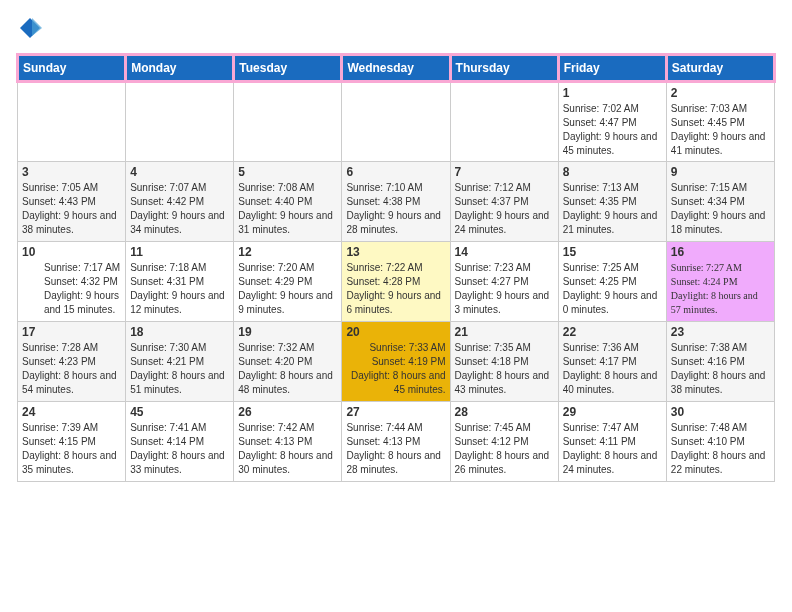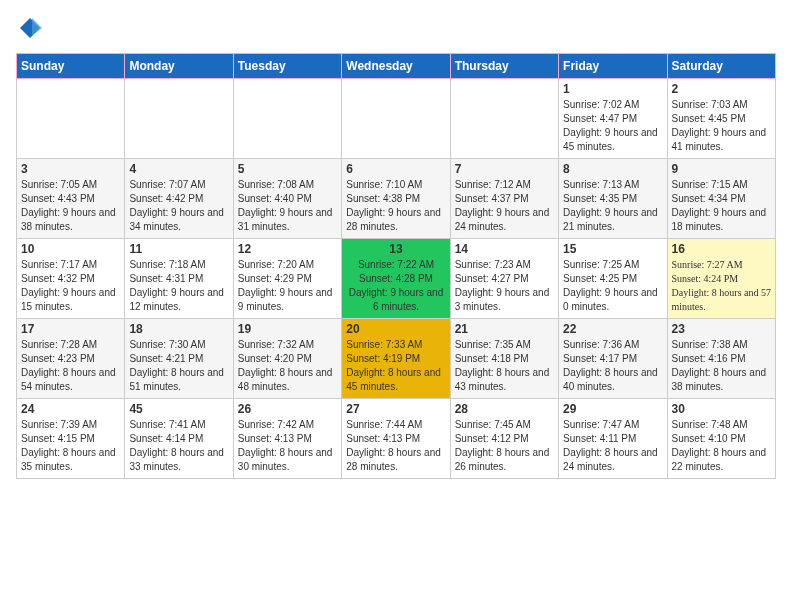--- a/index.html
+++ b/index.html
@@ -50,21 +50,21 @@
       width: 100%;
       border-collapse: collapse;
       table-layout: fixed;
     }
     thead th {
       background-color: #1a6bbf;
       color: #fff;
       font-size: 12px;
       padding: 5px 4px;
       text-align: left;
-      border: 1px solid #f9a8d4;
+      border: 3px solid #f9a8d4;
     }
     td {
       border: 1px solid #ccc;
       vertical-align: top;
       padding: 3px 4px;
       font-size: 10px;
       color: #333;
       min-height: 80px;
       height: 80px;
     }
@@ -182,55 +182,55 @@
         <td style="background-color: rgb(245, 245, 245);">
           <span class="day-num">9</span>
           <div class="cell-info" style="white-space: pre-line;">Sunrise: 7:15 AM
 Sunset: 4:34 PM
 Daylight: 9 hours and 18 minutes.</div>
         </td>
       </tr>
       <tr>
         <td style="background-color: rgb(255, 255, 255);">
           <span class="day-num">10</span>
-          <div class="cell-info" style="white-space: pre-line;">Sunrise: 7:17 AM
+          <div class="cell-info" style="white-space: pre-line; margin-left: 22px;">Sunrise: 7:17 AM
 Sunset: 4:32 PM
 Daylight: 9 hours and 15 minutes.</div>
         </td>
         <td style="background-color: rgb(255, 255, 255);">
           <span class="day-num">11</span>
           <div class="cell-info" style="white-space: pre-line;">Sunrise: 7:18 AM
 Sunset: 4:31 PM
 Daylight: 9 hours and 12 minutes.</div>
         </td>
         <td style="background-color: rgb(255, 255, 255);">
           <span class="day-num">12</span>
           <div class="cell-info" style="white-space: pre-line;">Sunrise: 7:20 AM
 Sunset: 4:29 PM
 Daylight: 9 hours and 9 minutes.</div>
         </td>
-        <td style="background-color: #22c55e; text-align: center;">
+        <td style="background-color: #fef9c3;">
           <span class="day-num">13</span>
           <div class="cell-info" style="white-space: pre-line;">Sunrise: 7:22 AM
 Sunset: 4:28 PM
 Daylight: 9 hours and 6 minutes.</div>
         </td>
         <td style="background-color: rgb(255, 255, 255); margin-top: 40px;">
           <span class="day-num">14</span>
           <div class="cell-info" style="white-space: pre-line;">Sunrise: 7:23 AM
 Sunset: 4:27 PM
 Daylight: 9 hours and 3 minutes.</div>
         </td>
         <td style="background-color: rgb(255, 255, 255);">
           <span class="day-num">15</span>
           <div class="cell-info" style="white-space: pre-line;">Sunrise: 7:25 AM
 Sunset: 4:25 PM
 Daylight: 9 hours and 0 minutes.</div>
         </td>
-        <td style="background-color: #fef9c3;">
+        <td style="background-color: #f0abfc;">
           <span class="day-num">16</span>
           <div class="cell-info" style="white-space: pre-line; font-family: Liberation Serif, serif;">Sunrise: 7:27 AM
 Sunset: 4:24 PM
 Daylight: 8 hours and 57 minutes.</div>
         </td>
       </tr>
       <tr>
         <td style="background-color: rgb(245, 245, 245);">
           <span class="day-num">17</span>
           <div class="cell-info" style="white-space: pre-line;">Sunrise: 7:28 AM
@@ -244,21 +244,21 @@
 Daylight: 8 hours and 51 minutes.</div>
         </td>
         <td style="background-color: rgb(245, 245, 245);">
           <span class="day-num">19</span>
           <div class="cell-info" style="white-space: pre-line;">Sunrise: 7:32 AM
 Sunset: 4:20 PM
 Daylight: 8 hours and 48 minutes.</div>
         </td>
         <td style="background-color: #eab308;">
           <span class="day-num">20</span>
-          <div class="cell-info" style="white-space: pre-line;">Sunrise: 7:33 AM
+          <div class="cell-info" style="white-space: pre-line; text-align: right;">Sunrise: 7:33 AM
 Sunset: 4:19 PM
 Daylight: 8 hours and 45 minutes.</div>
         </td>
         <td style="background-color: rgb(245, 245, 245);">
           <span class="day-num">21</span>
           <div class="cell-info" style="white-space: pre-line;">Sunrise: 7:35 AM
 Sunset: 4:18 PM
 Daylight: 8 hours and 43 minutes.</div>
         </td>
         <td style="background-color: rgb(245, 245, 245);">

